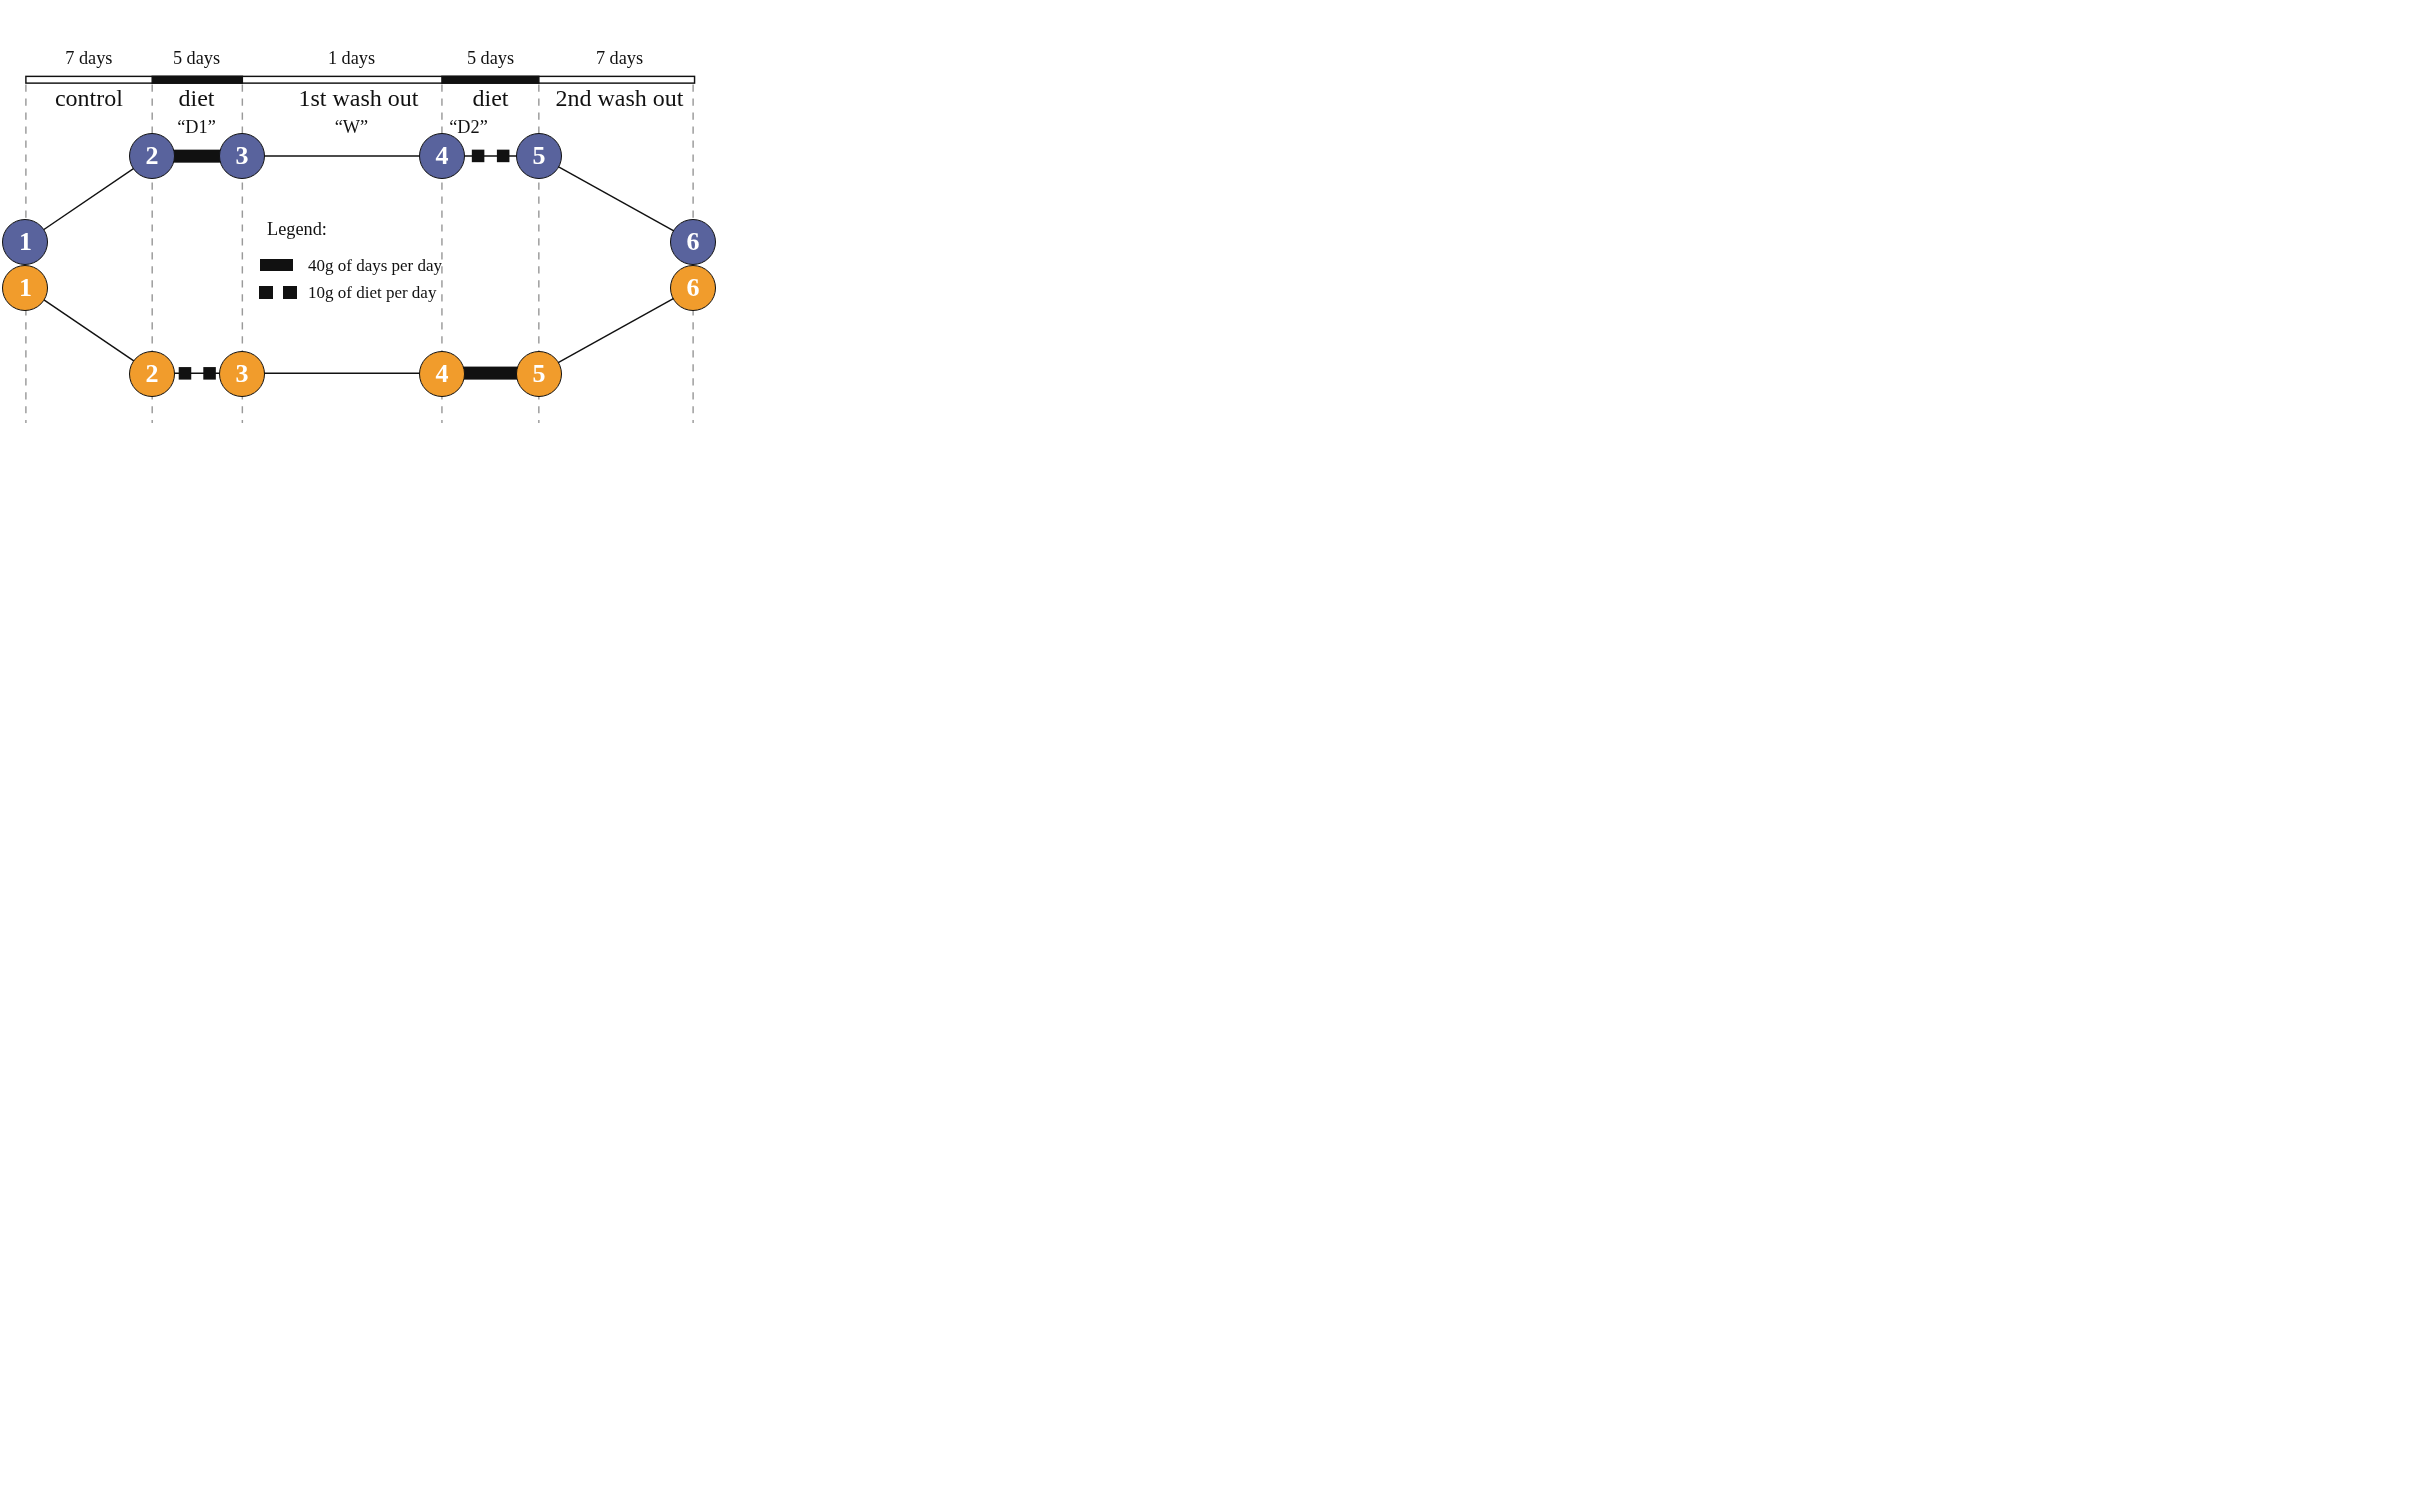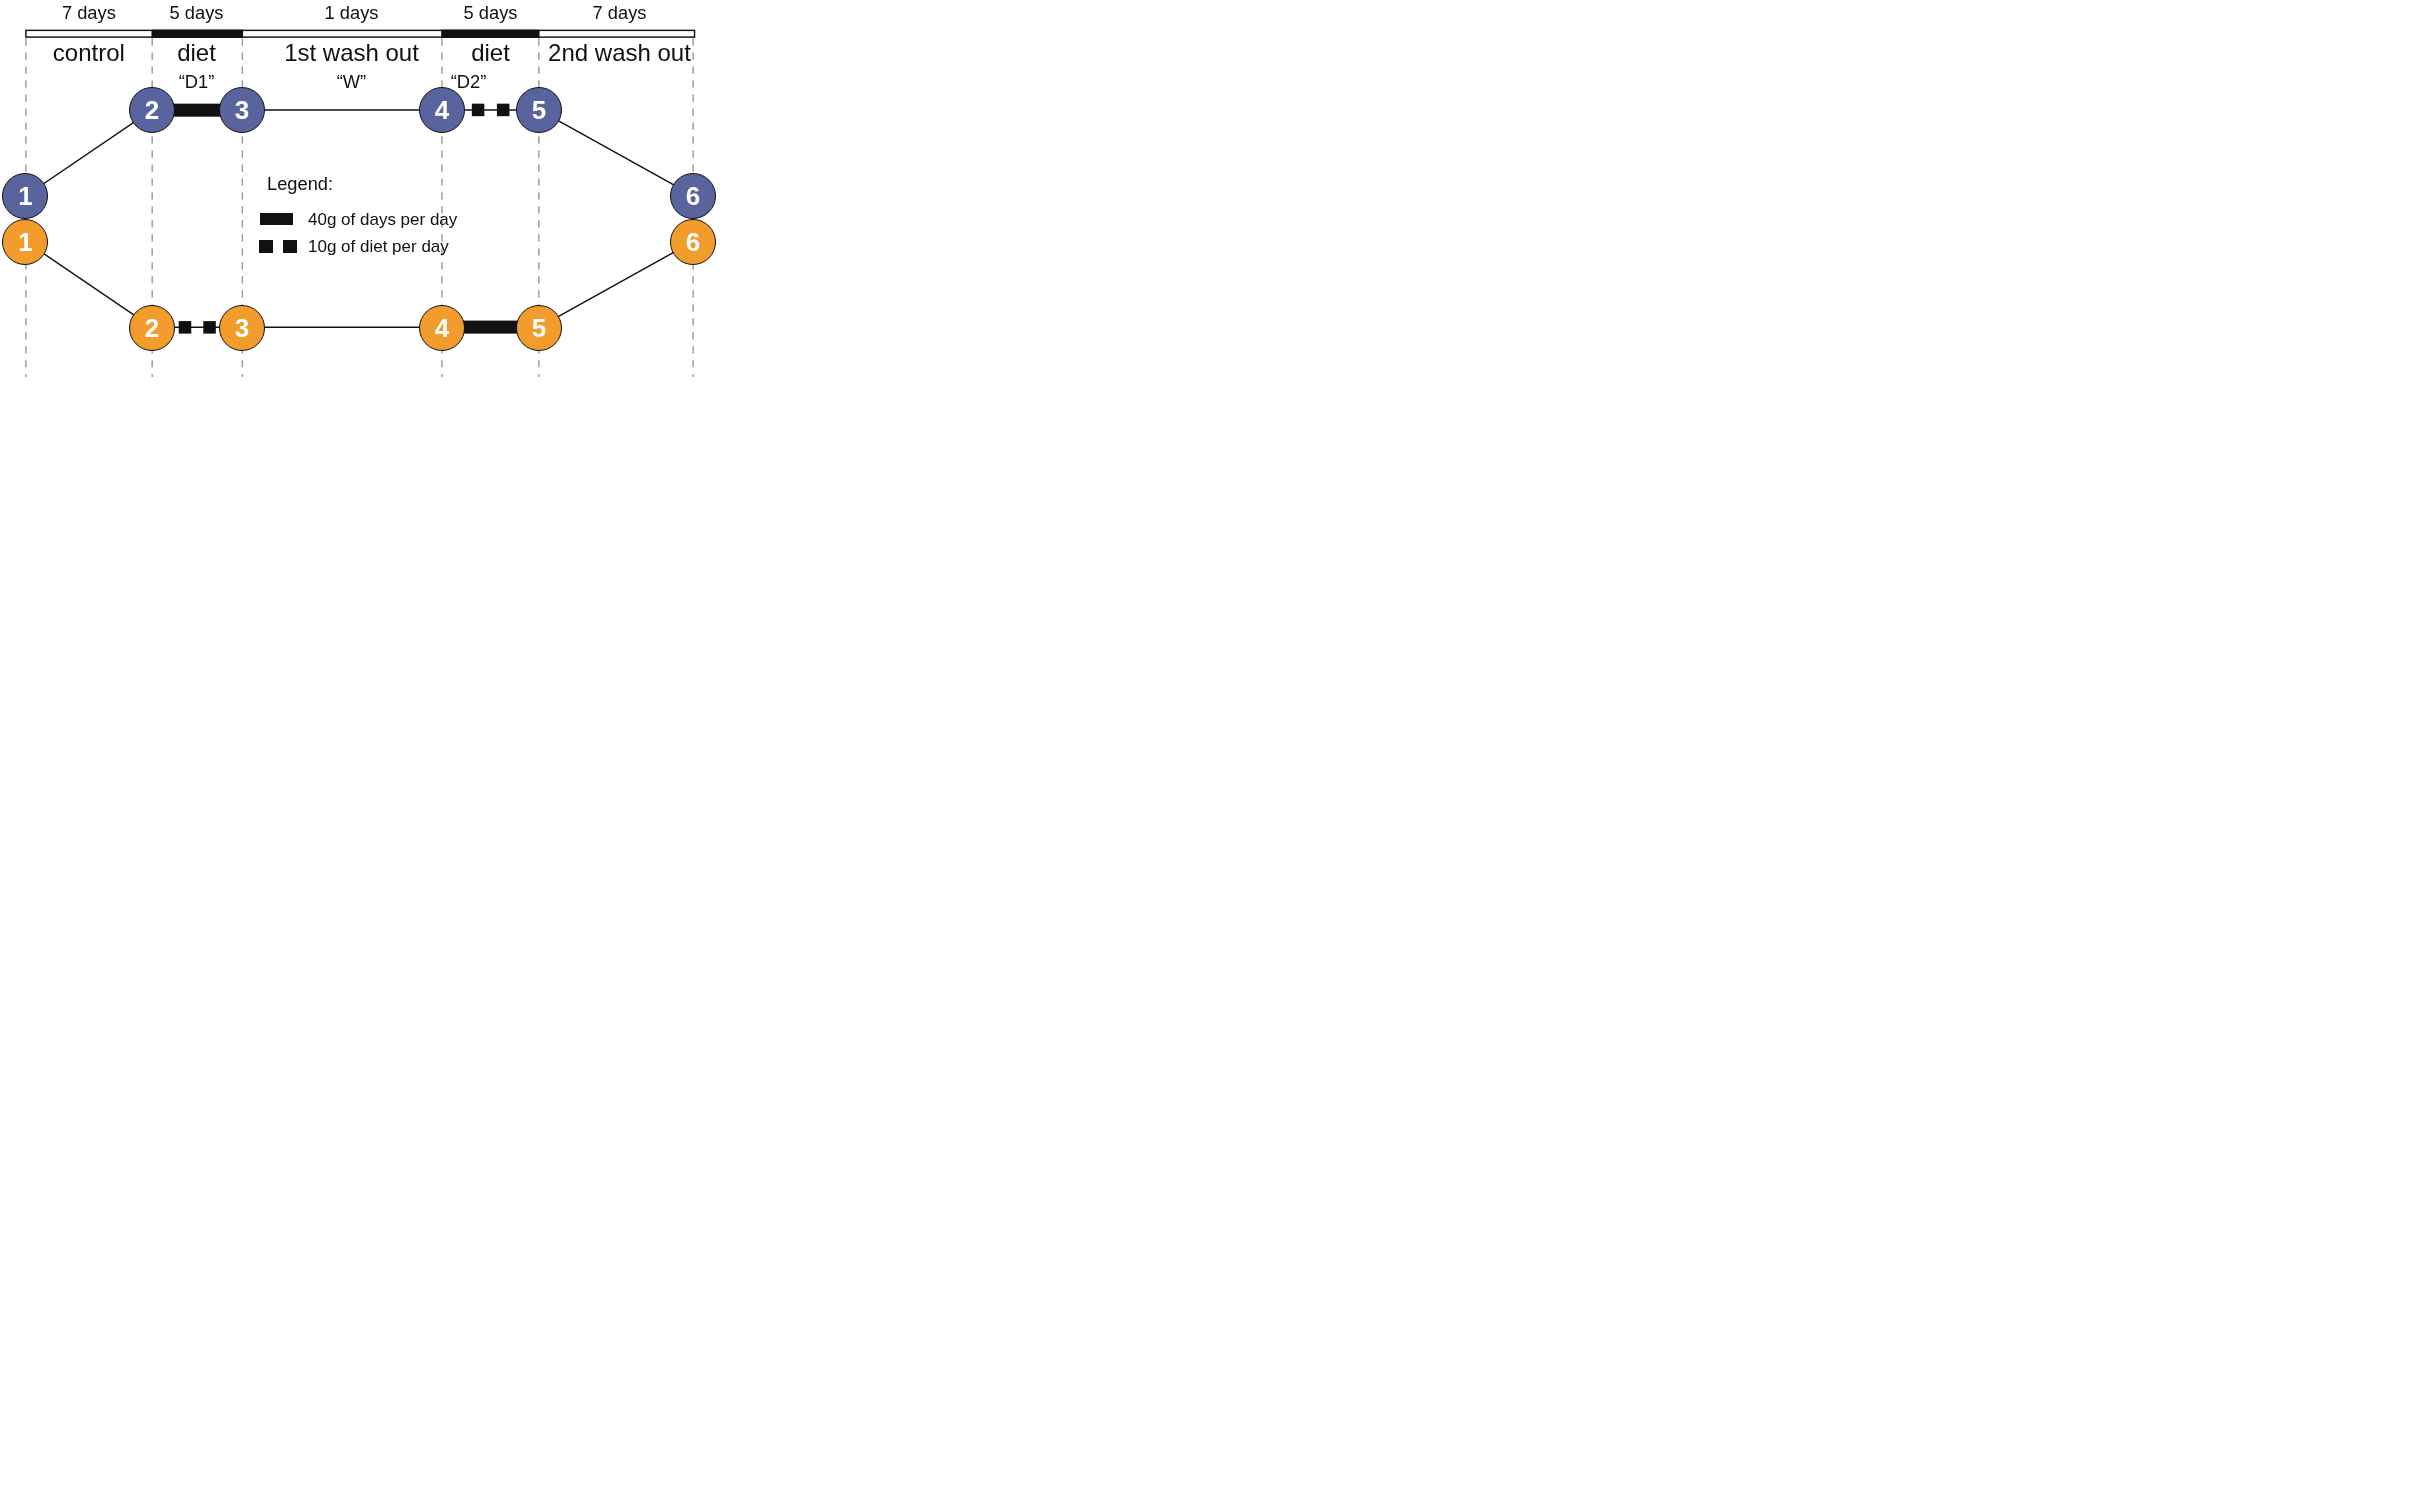--- a/index.html
+++ b/index.html
@@ -8,23 +8,24 @@
     --line:#111111;
     --dash:#9A9A9A;
     --num:#FFFFFF;
     --bg:#FFFFFF;
   }
   html,body{margin:0;padding:0;background:var(--bg);}
   #canvas{
     position:relative;
     width:719px;height:377px;
     background:var(--bg);
-    font-family:Liberation Sans, sans-serif;
+    font-family:Liberation Serif, serif;
     color:#111;
     overflow:hidden;
+    margin-top:46px;
   }
   svg.layer{position:absolute;left:0;top:0;}
   .boundary{stroke:var(--dash);stroke-width:3;stroke-dasharray:15 14;fill:none;}
   .edge{stroke:var(--line);stroke-width:3;fill:none;}
   .thick{fill:var(--line);stroke:none;}
   .bar-outline{fill:#ffffff;stroke:var(--line);stroke-width:3;}
   .bar-fill{fill:var(--line);stroke:var(--line);stroke-width:3;}
   .node{
     position:absolute;width:46px;height:46px;border-radius:50%;
     border:1.4px solid var(--line);box-sizing:border-box;
@@ -85,21 +86,21 @@
   </svg>
 
   <div class="seg-label duration" style="left:16.4px">7 days</div>
   <div class="seg-label duration" style="left:124px">5 days</div>
   <div class="seg-label duration" style="left:279px">1 days</div>
   <div class="seg-label duration" style="left:418px">5 days</div>
   <div class="seg-label duration" style="left:547px">7 days</div>
 
   <div class="seg-label phase" style="left:16.4px">control</div>
   <div class="seg-label phase" style="left:124px">diet</div>
-  <div class="seg-label phase" style="left:279px">1st wash out</div>
+  <div class="seg-label phase" style="left:286px">1st wash out</div>
   <div class="seg-label phase" style="left:418px">diet</div>
   <div class="seg-label phase" style="left:547px">2nd wash out</div>
 
   <div class="seg-label code" style="left:124px">“D1”</div>
   <div class="seg-label code" style="left:279px">“W”</div>
   <div class="seg-label code" style="left:396px">“D2”</div>
 
   <div class="node blue" style="left:2.4px;top:173px">
       <span class="node-num">1</span>
     </div>

